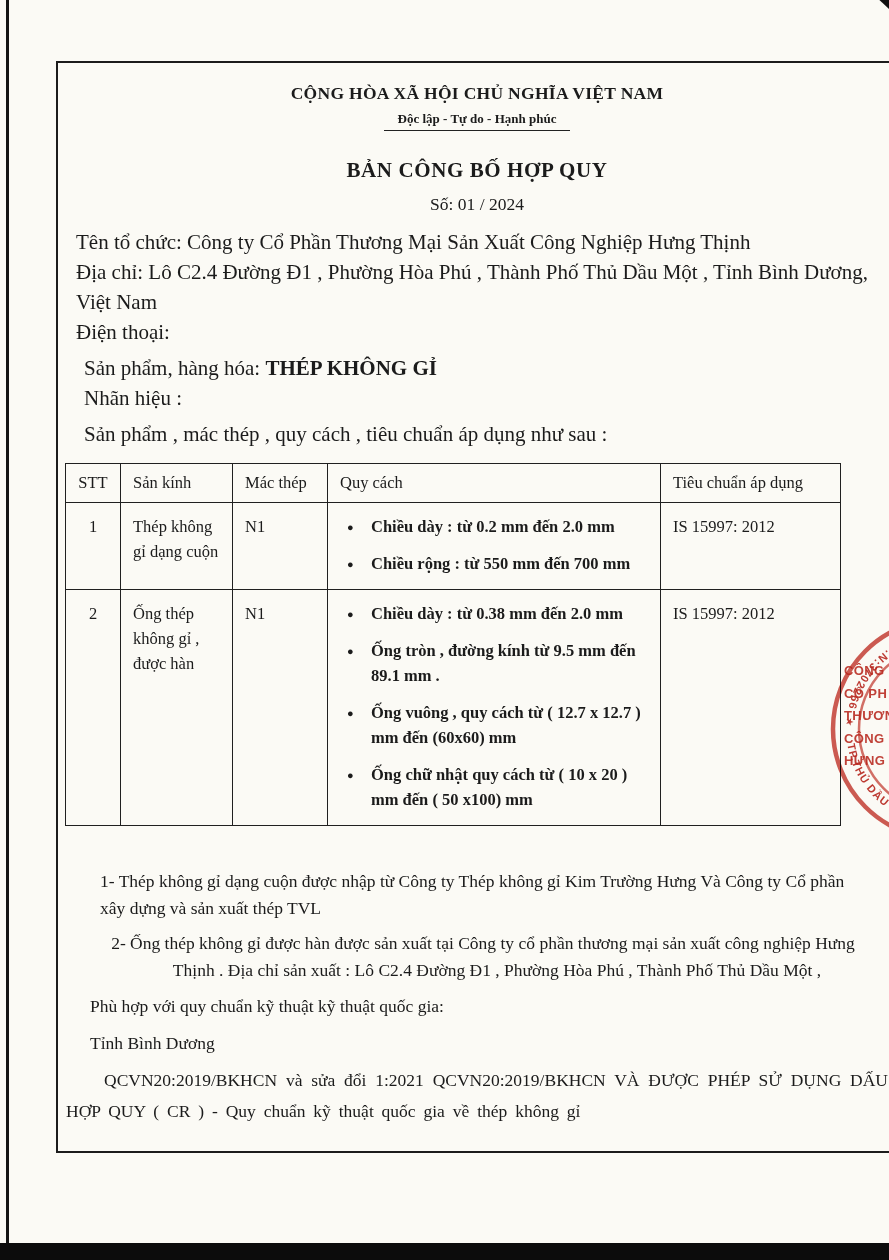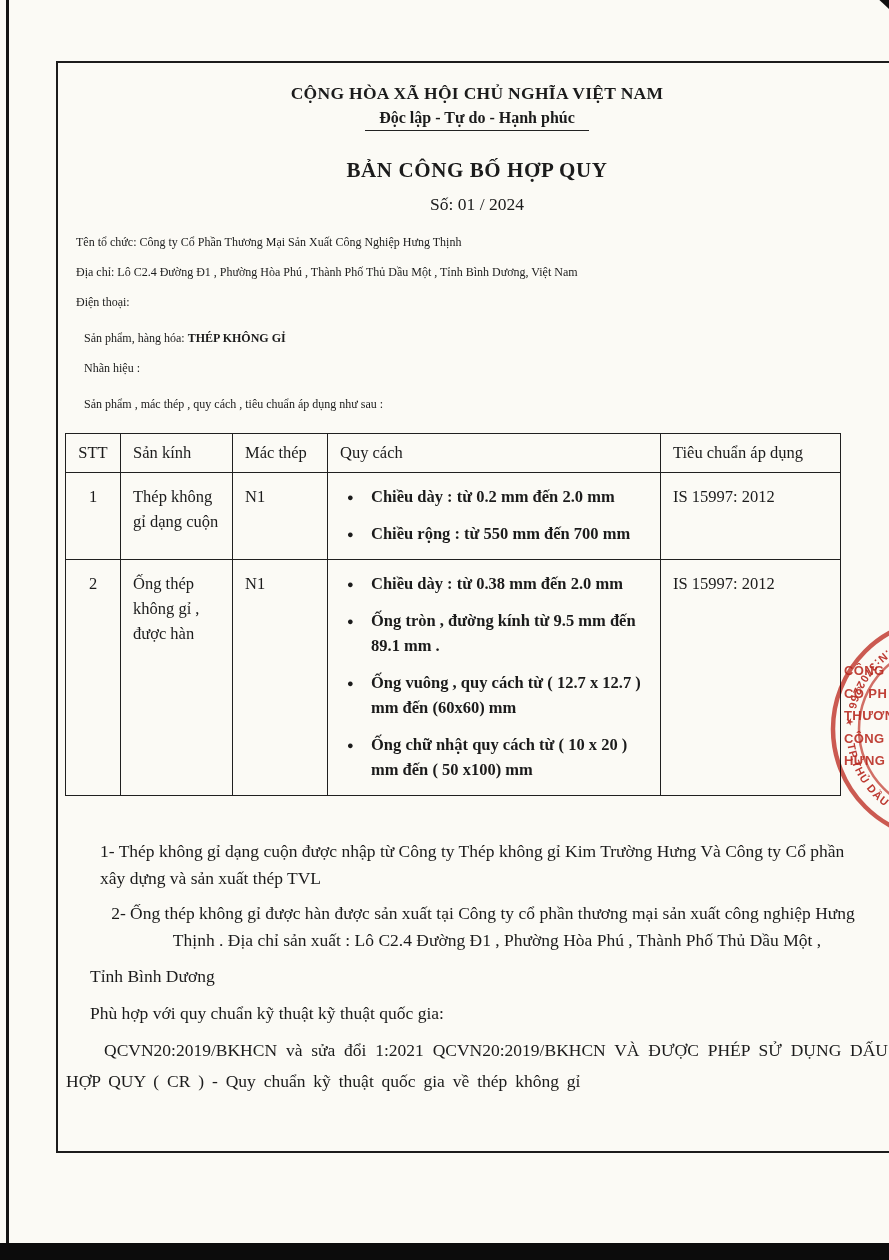--- a/index.html
+++ b/index.html
@@ -16,28 +16,28 @@
 
   
   .frame {
     position:absolute; left:56px; top:61px; width:842px; height:1092px;
     border:2px solid #1c1c1c; box-sizing:border-box; padding-top:20px;
   }
 
   .nat-header { text-align:center; }
   .country { font-size:17.5px; font-weight:bold; letter-spacing:.3px; }
   .motto-wrap { text-align:center; margin-top:5px; }
-  .motto { display:inline-block; font-weight:bold; font-size:16px;
+  .motto { display:inline-block; font-weight:bold; font-size:13px;
            padding:0 14px 3px; border-bottom:1.8px solid #222; }
 
   .doc-title  { text-align:center; font-size:21px; font-weight:bold; margin-top:27px; letter-spacing:.6px; }
   .doc-number { text-align:center; font-size:17.5px; margin-top:11px; }
 
   .body-text { margin-top:12px; }
-  .body-text p { margin:0 26px 0 18px; font-size:12px; line-height:30px; }
+  .body-text p { margin:0 26px 0 18px; font-size:21px; line-height:30px; }
   .body-text p.ind { margin-left:26px; }
   .body-text p.gap { margin-top:6px; }
   .bold { font-weight:bold; }
 
   table.spec {
     border-collapse:collapse; table-layout:fixed;
     width:775px; margin:14px 0 0 7px; font-size:16.5px;padding-left:12px;
   }
   table.spec th, table.spec td { border:1.7px solid #202020; vertical-align:top; }
   table.spec th { font-weight:normal; text-align:left; padding:9px 8px 9px 12px; font-size:16.5px; }
@@ -138,22 +138,22 @@
             </ul>
           </td>
           <td>IS 15997: 2012</td>
         </tr>
       </tbody>
     </table>
 
     <div class="notes">
       <p class="note"><span>1-</span><span> Thép không gỉ dạng cuộn được nhập từ Công ty Thép không gỉ Kim Trường Hưng Và Công ty Cổ phần xây dựng và sản xuất thép TVL</span></p>
       <p class="note hang"><span>2-</span><span> Ống thép không gỉ được hàn được sản xuất tại Công ty cổ phần thương mại sản xuất công nghiệp Hưng Thịnh . Địa chỉ sản xuất : Lô C2.4 Đường Đ1 , Phường Hòa Phú , Thành Phố Thủ Dầu Một ,</span></p>
+      <p class="plain">Phù hợp với quy chuẩn kỹ thuật kỹ thuật quốc gia:</p>
       <p class="plain">Tỉnh Bình Dương</p>
-      <p class="plain">Phù hợp với quy chuẩn kỹ thuật kỹ thuật quốc gia:</p>
       <p class="final">QCVN20:2019/BKHCN và sửa đổi 1:2021 QCVN20:2019/BKHCN VÀ ĐƯỢC PHÉP SỬ DỤNG DẤU HỢP QUY ( CR ) -  Quy chuẩn kỹ thuật quốc gia về thép không gỉ</p>
     </div>
 
   </div>
 
   <div class="stamp">
     <svg width="232" height="238" viewBox="0 0 232 238">
       <circle cx="116" cy="119" r="110" fill="none" stroke="rgba(193,46,36,0.78)" stroke-width="4.5"></circle>
       <circle cx="116" cy="119" r="84" fill="none" stroke="rgba(193,46,36,0.68)" stroke-width="2.5"></circle>
       <path id="arcL" d="M116,22 A97,97 0 0 0 116,216" fill="none"></path>

